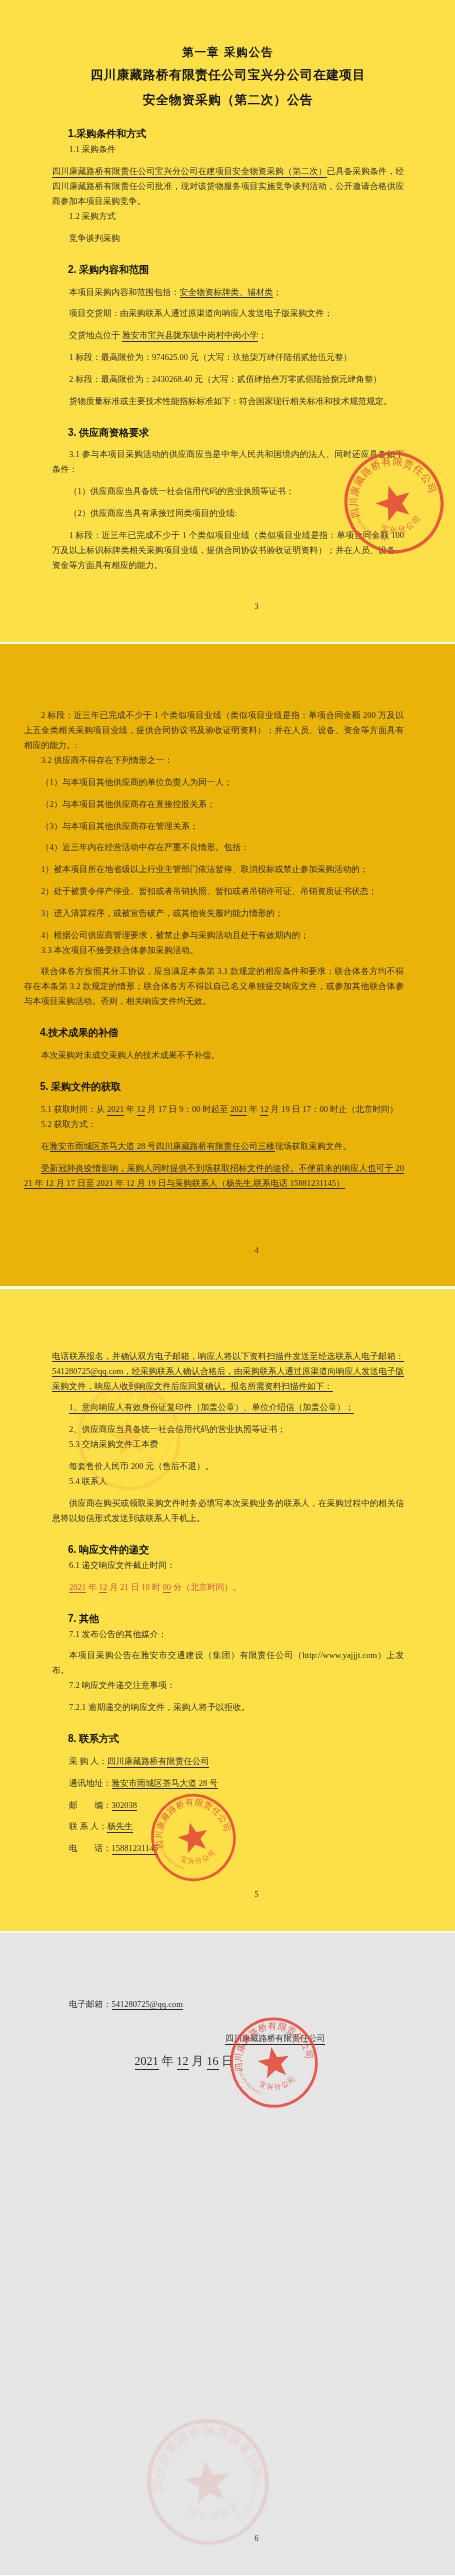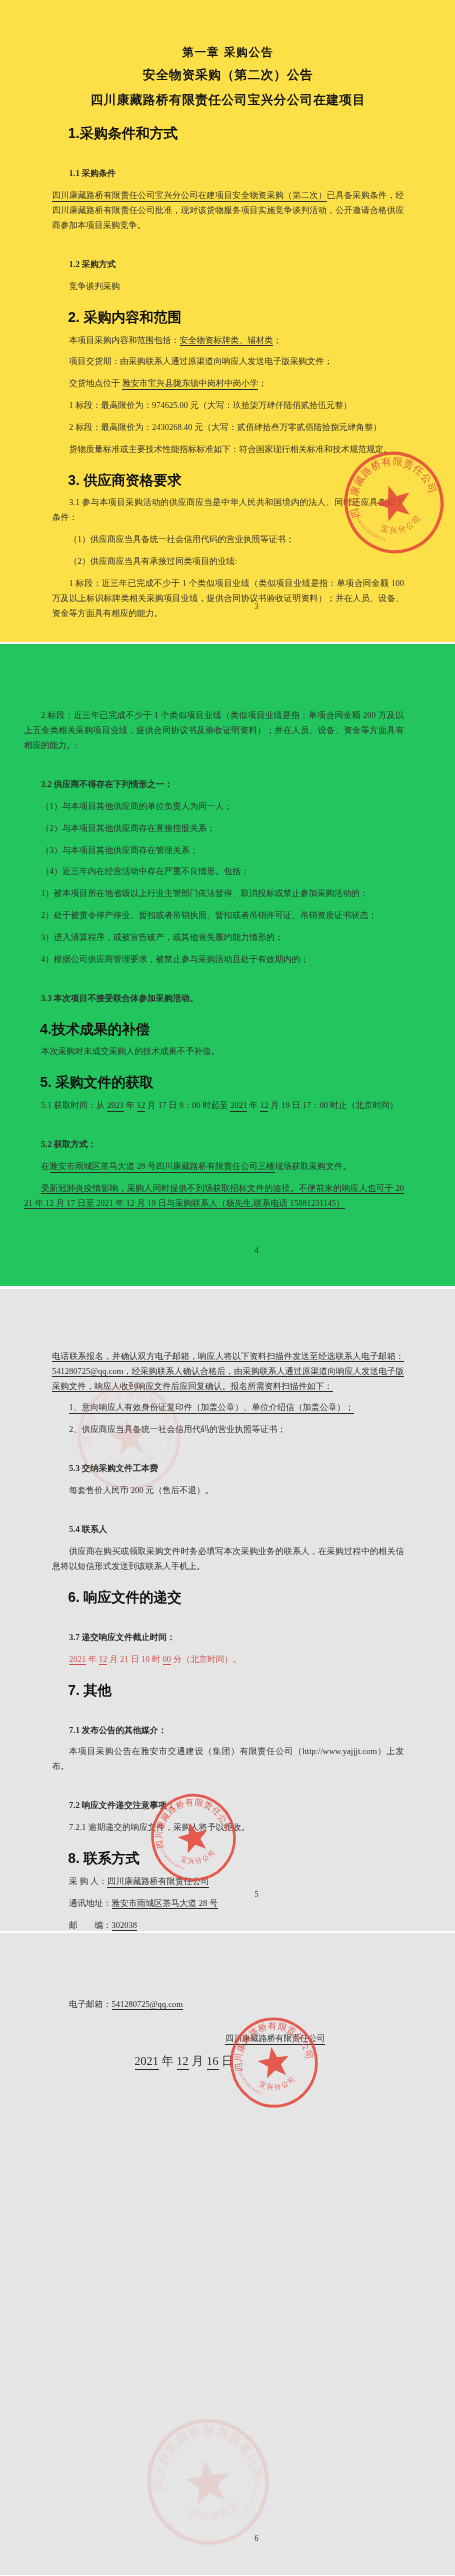--- a/index.html
+++ b/index.html
@@ -13,22 +13,22 @@
   .page{
     position:relative;
     width:456px;height:642px;
     box-sizing:border-box;
     padding:0 52px;
     overflow:hidden;
     margin-bottom:2.3px;
   }
   .page:last-child{margin-bottom:0;}
   .page1{background:#fde047;padding-top:44px;}
-  .page2{background:#22c55e;padding-top:64px;padding-left:24px;}
-  .page3{background:#e5e5e5;padding-top:60px;}
+  .page2{background:#eab308;padding-top:64px;padding-left:24px;}
+  .page3{background:#fde047;padding-top:60px;}
   .page4{background:#e5e5e5;padding-top:64px;}
 
   .blk{
     margin:6.8px 0 0;
     font-size:8.5px;line-height:15px;
     color:#2e2d2b;
     text-align:justify;
     word-break:break-all;
     text-indent:2em;
   }
@@ -39,23 +39,23 @@
     font-weight:700;font-size:11.4px;line-height:16px;color:#151515;letter-spacing:1.1px;
   }
   .k-title{
     margin-top:5.7px;text-indent:0;text-align:center;word-break:normal;
     font-family:"Liberation Sans","DejaVu Sans",sans-serif;
     font-weight:700;font-size:12.5px;line-height:19.4px;color:#151515;letter-spacing:0.6px;
   }
   .k-h1{
     margin-top:15px;text-indent:0;padding-left:16px;
     font-family:"Liberation Sans","DejaVu Sans",sans-serif;
-    font-weight:700;font-size:14px;line-height:17px;color:#111;
-  }
-  .k-sub{margin-top:24px;text-indent:2em;font-weight:bold;}
+    font-weight:700;font-size:10px;line-height:17px;color:#111;
+  }
+  .k-sub{margin-top:0;text-indent:2em;}
   .k-pn{text-indent:0;}
   .k-sig{
     margin-top:20.5px;text-indent:0;text-align:right;padding-right:79px;
     font-size:8.3px;line-height:13.7px;word-break:normal;
   }
   .k-sigd{
     margin-top:9px;text-indent:0;text-align:center;padding-right:88px;
     font-size:12px;line-height:13.7px;word-break:normal;
   }
   .k-pageno{
@@ -79,22 +79,22 @@
   .ghost{opacity:.11;transform:scaleX(-1) rotate(8deg);filter:blur(0.3px);}
   .st-g3{left:75px;top:91px;width:108px;height:114px;}
   .st-g4{left:144px;top:484px;width:128px;height:130px;opacity:.13;}
 </style>
 </head>
 <body>
 
 <div id="doc">
     <div class="page page1">
       <div class="blk k-chapter"><span class="">第一章 采购公告</span></div>
+      <div class="blk k-title"><span class="">四川康藏路桥有限责任公司宝兴分公司在建项目</span></div>
       <div class="blk k-title"><span class="">安全物资采购（第二次）公告</span></div>
-      <div class="blk k-title"><span class="">四川康藏路桥有限责任公司宝兴分公司在建项目</span></div>
       <div class="blk k-h1"><span class="">1.采购条件和方式</span></div>
       <div class="blk k-sub"><span class="">1.1 采购条件</span></div>
       <div class="blk k-pn"><span class="u ">四川康藏路桥有限责任公司宝兴分公司在建项目安全物资采购（第二次）</span><span class="">已具备采购条件，经四川康藏路桥有限责任公司批准，现对该货物服务项目实施竞争谈判活动，公开邀请合格供应商参加本项目采购竞争。</span></div>
       <div class="blk k-sub"><span class="">1.2 采购方式</span></div>
       <div class="blk k-p"><span class="">竞争谈判采购</span></div>
       <div class="blk k-h1"><span class="">2. 采购内容和范围</span></div>
       <div class="blk k-p"><span class="">本项目采购内容和范围包括：</span><span class="u ">安全物资标牌类、辅材类</span><span class="">；</span></div>
       <div class="blk k-p"><span class="">项目交货期：由采购联系人通过原渠道向响应人发送电子版采购文件；</span></div>
       <div class="blk k-p"><span class="">交货地点位于 </span><span class="u ">雅安市宝兴县陇东镇中岗村中岗小学</span><span class="">；</span></div>
       <div class="blk k-p"><span class="">1 标段：最高限价为：974625.00 元（大写：玖拾柒万肆仟陆佰贰拾伍元整）</span></div>
@@ -126,39 +126,40 @@
       <div class="blk k-sub"><span class="">3.2 供应商不得存在下列情形之一：</span></div>
       <div class="blk k-p"><span class="">（1）与本项目其他供应商的单位负责人为同一人；</span></div>
       <div class="blk k-p"><span class="">（2）与本项目其他供应商存在直接控股关系；</span></div>
       <div class="blk k-p"><span class="">（3）与本项目其他供应商存在管理关系；</span></div>
       <div class="blk k-p"><span class="">（4）近三年内在经营活动中存在严重不良情形。包括：</span></div>
       <div class="blk k-p"><span class="">1）被本项目所在地省级以上行业主管部门依法暂停、取消投标或禁止参加采购活动的；</span></div>
       <div class="blk k-p"><span class="">2）处于被责令停产停业、暂扣或者吊销执照、暂扣或者吊销许可证、吊销资质证书状态；</span></div>
       <div class="blk k-p"><span class="">3）进入清算程序，或被宣告破产，或其他丧失履约能力情形的；</span></div>
       <div class="blk k-p"><span class="">4）根据公司供应商管理要求，被禁止参与采购活动且处于有效期内的；</span></div>
       <div class="blk k-sub"><span class="">3.3 本次项目不接受联合体参加采购活动。</span></div>
+      <div class="blk k-p"><span class="">联合体各方按照其分工协议，应当满足本条第 3.1 款规定的相应条件和要求；联合体各方均不得存在本条第 3.2 款规定的情形；联合体各方不得以自己名义单独提交响应文件，或参加其他联合体参与本项目采购活动。否则，相关响应文件均无效。</span></div>
       <div class="blk k-h1"><span class="">4.技术成果的补偿</span></div>
       <div class="blk k-p"><span class="">本次采购对未成交采购人的技术成果不予补偿。</span></div>
       <div class="blk k-h1"><span class="">5. 采购文件的获取</span></div>
       <div class="blk k-p"><span class="">5.1 获取时间：从 </span><span class="u ">2021</span><span class=""> 年 </span><span class="u ">12</span><span class=""> 月 17 日 9：00 时起至 </span><span class="u ">2021</span><span class=""> 年 </span><span class="u ">12</span><span class=""> 月 19 日 17：00 时止（北京时间）</span></div>
       <div class="blk k-sub"><span class="">5.2 获取方式：</span></div>
       <div class="blk k-p"><span class="">在</span><span class="u ">雅安市雨城区茶马大道 28 号四川康藏路桥有限责任公司三楼</span><span class="">现场获取采购文件。</span></div>
       <div class="blk k-p"><span class="u ">受新冠肺炎疫情影响，采购人同时提供不到场获取招标文件的途径。不便前来的响应人也可于 2021 年 12 月 17 日至 2021 年 12 月 19 日与采购联系人（杨先生,联系电话 15881231145）</span></div>
       <div class="blk k-pageno"><span class="">4</span></div>
     </div>
     <div class="page page3">
       <div class="blk k-pn"><span class="u ">电话联系报名，并确认双方电子邮箱，响应人将以下资料扫描件发送至经选联系人电子邮箱：541280725@qq.com，经采购联系人确认合格后，由采购联系人通过原渠道向响应人发送电子版采购文件，响应人收到响应文件后应回复确认。报名所需资料扫描件如下：</span></div>
       <div class="blk k-p"><span class="u ">1、意向响应人有效身份证复印件（加盖公章）、单位介绍信（加盖公章）；</span></div>
       <div class="blk k-p"><span class="">2、供应商应当具备统一社会信用代码的营业执照等证书；</span></div>
       <div class="blk k-sub"><span class="">5.3 交纳采购文件工本费</span></div>
       <div class="blk k-p"><span class="">每套售价人民币 200 元（售后不退）。</span></div>
       <div class="blk k-sub"><span class="">5.4 联系人</span></div>
       <div class="blk k-p"><span class="">供应商在购买或领取采购文件时务必填写本次采购业务的联系人，在采购过程中的相关信息将以短信形式发送到该联系人手机上。</span></div>
       <div class="blk k-h1"><span class="">6. 响应文件的递交</span></div>
-      <div class="blk k-sub"><span class="">3.7 递交响应文件截止时间：</span></div>
+      <div class="blk k-sub"><span class="">6.1 递交响应文件截止时间：</span></div>
       <div class="blk k-p"><span class="u red">2021</span><span class="red"> 年 </span><span class="u red">12</span><span class="red"> 月 21 日 10 时 </span><span class="u red">00</span><span class="red"> 分（北京时间）。</span></div>
       <div class="blk k-h1"><span class="">7. 其他</span></div>
       <div class="blk k-sub"><span class="">7.1 发布公告的其他媒介：</span></div>
       <div class="blk k-p"><span class="">本项目采购公告在雅安市交通建设（集团）有限责任公司（http://www.yajjjt.com）上发布。</span></div>
       <div class="blk k-sub"><span class="">7.2 响应文件递交注意事项：</span></div>
       <div class="blk k-p"><span class="">7.2.1 逾期递交的响应文件，采购人将予以拒收。</span></div>
       <div class="blk k-h1"><span class="">8. 联系方式</span></div>
       <div class="blk k-p"><span class="">采 购 人：</span><span class="u ">四川康藏路桥有限责任公司</span></div>
       <div class="blk k-p"><span class="">通讯地址：</span><span class="u ">雅安市雨城区茶马大道 28 号</span></div>
       <div class="blk k-p"><span class="">邮　　编：</span><span class="u ">302038</span></div>

